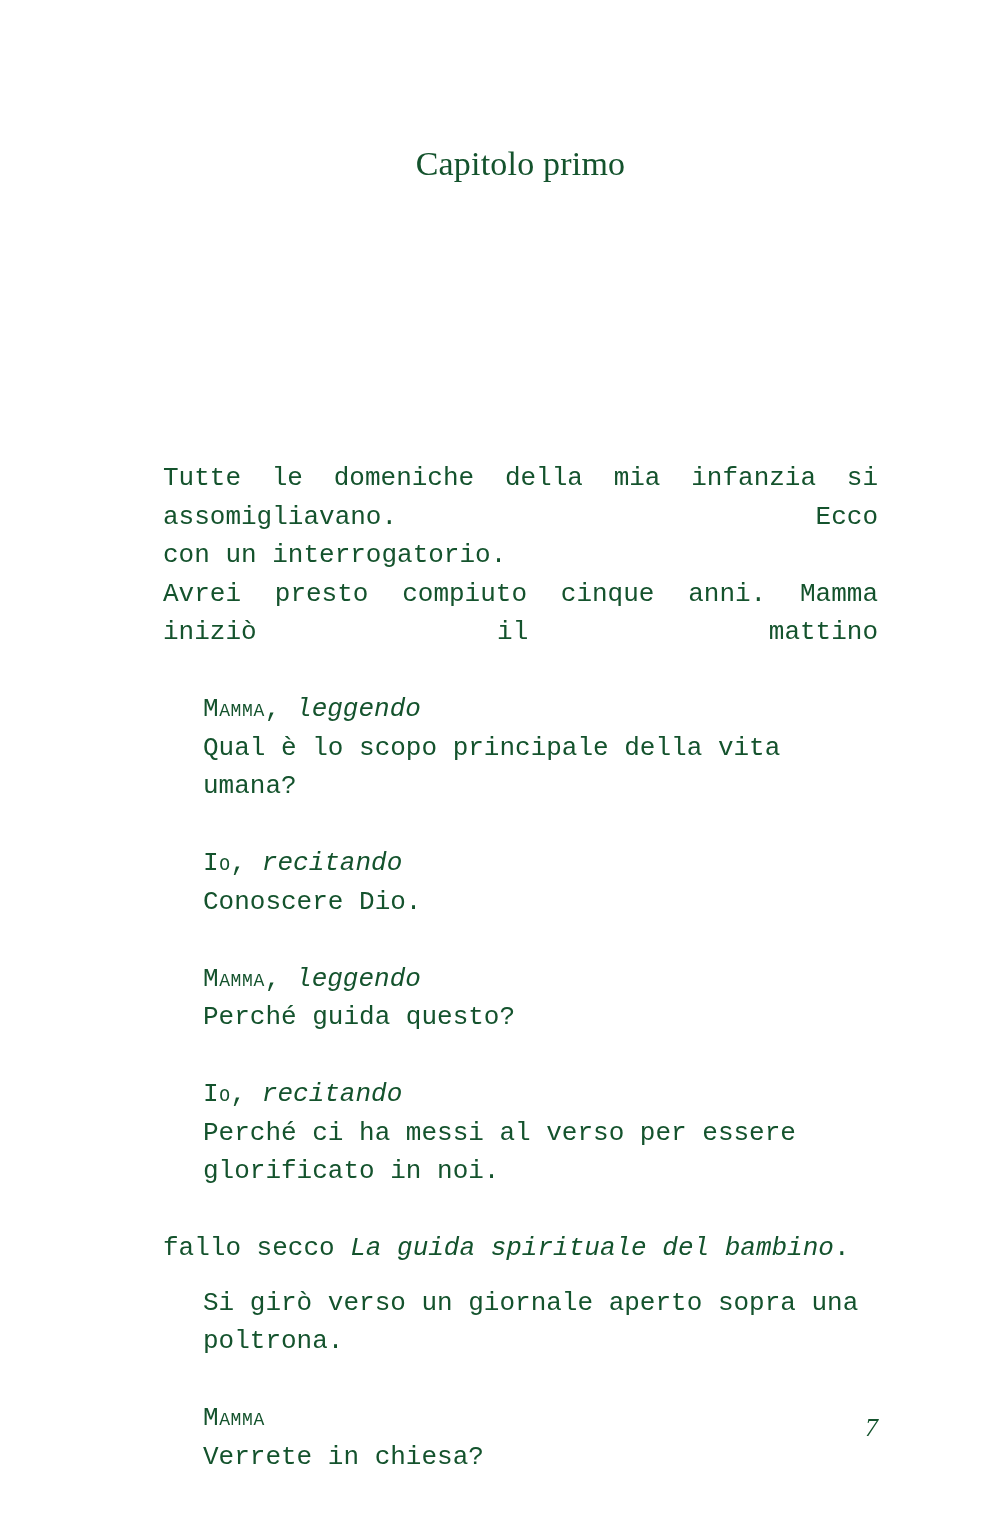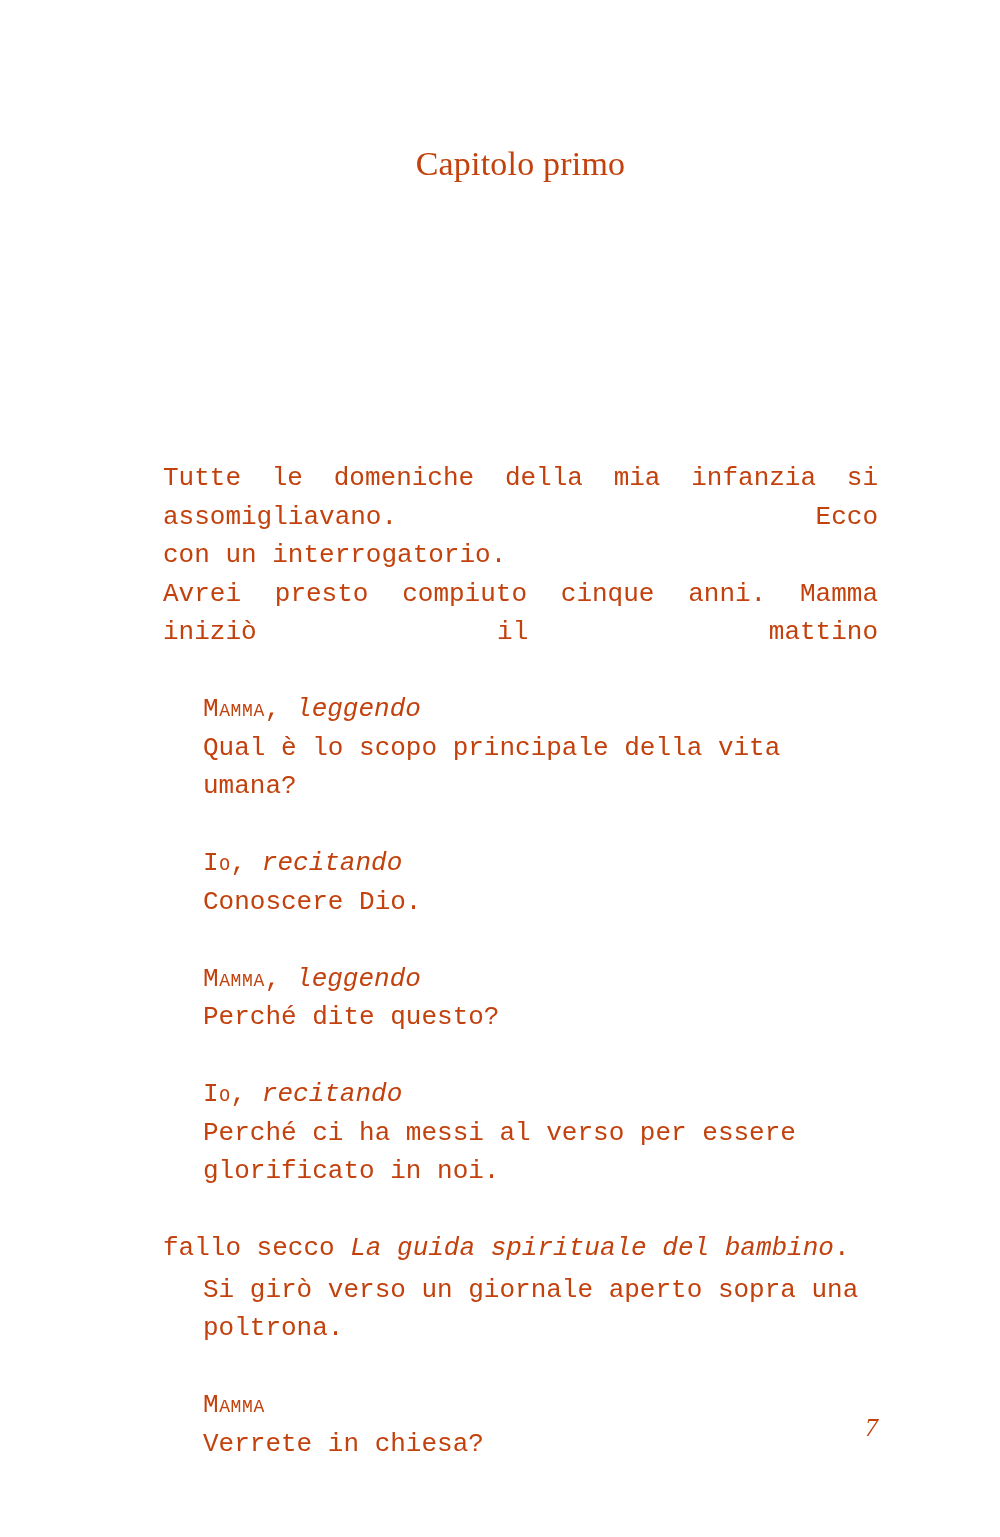--- a/index.html
+++ b/index.html
@@ -6,21 +6,21 @@
     margin: 0;
     padding: 0;
     background: #ffffff;
   }
   .page {
     position: relative;
     width: 1000px;
     height: 1537px;
     background: #ffffff;
     font-family: "Liberation Serif", "DejaVu Serif", serif;
-    color: #c2410c;
+    color: #14532d;
     overflow: hidden;
   }
   .chapter-title {
     position: absolute;
     top: 144px;
     left: 163px;
     width: 715px;
     margin: 0;
     font-size: 34px;
     font-weight: 400;
@@ -30,21 +30,21 @@
   }
   .body-text {
     position: absolute;
     top: 459px;
     left: 163px;
     width: 715px;
     font-size: 26px;
     line-height: 38.5px;
   }
   .body-text > div + div { margin-top: 38.5px; }
-  .body-text > div.nogap { margin-top: 3px; }
+  .body-text > div.nogap { margin-top: 16px; }
   .line { display: block; font-family: Liberation Mono, monospace; }
   .line.j {
     text-align: justify;
     text-align-last: justify;
   }
   .line.indent { padding-left: 40px; }
   .dialogue { margin-left: 40px; }
   .sc {
     font-variant: small-caps;
     letter-spacing: 0.6px;
@@ -81,21 +81,21 @@
       <span class="line">Qual è lo scopo principale della vita umana?</span>
     </div>
 
     <div class="dialogue">
       <span class="line"><span class="sc">Io</span><span>, </span><span class="it">recitando</span></span>
       <span class="line">Conoscere Dio.</span>
     </div>
 
     <div class="dialogue">
       <span class="line"><span class="sc">Mamma</span><span>, </span><span class="it">leggendo</span></span>
-      <span class="line">Perché dite questo?</span>
+      <span class="line">Perché guida questo?</span>
     </div>
 
     <div class="dialogue">
       <span class="line"><span class="sc">Io</span><span>, </span><span class="it">recitando</span></span>
       <span class="line">Perché ci ha messi al verso per essere glorificato in noi.</span>
     </div>
 
     <div class="para">
       <span class="line"><span>fallo secco </span><span class="it">La guida spirituale del bambino</span><span>.</span></span>
     </div>

